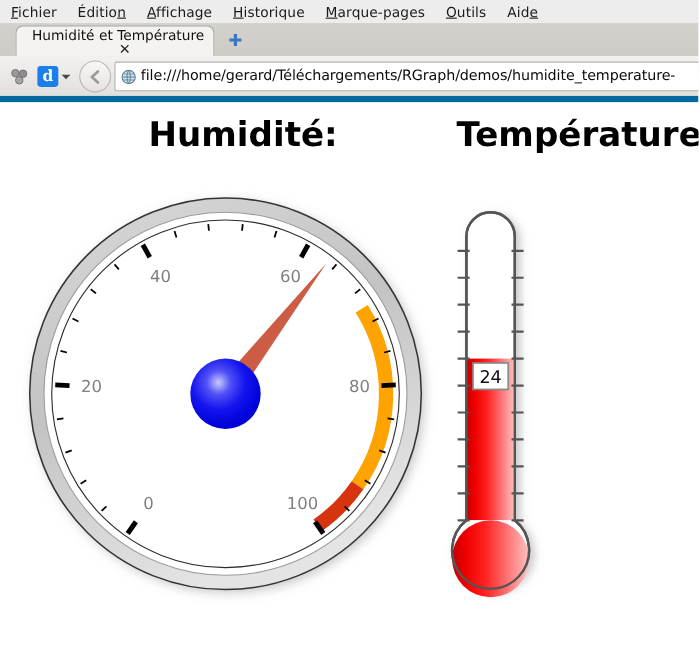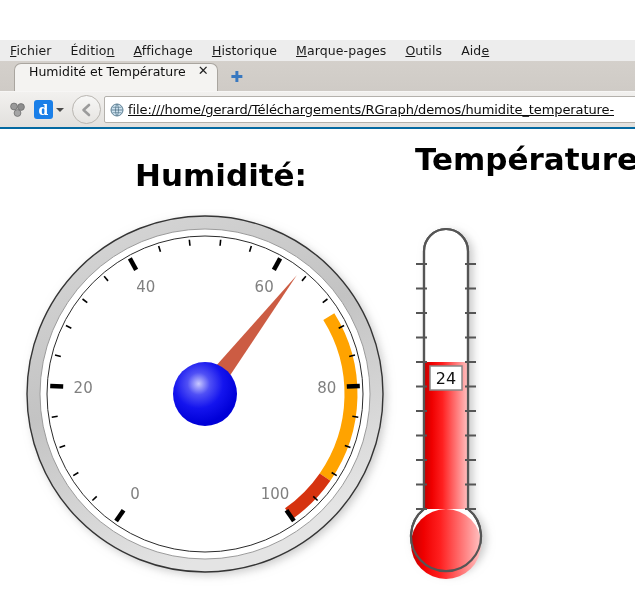--- a/index.html
+++ b/index.html
@@ -12,22 +12,21 @@
     overflow: hidden;
     background: #ffffff;
     font-family: "DejaVu Sans", "Liberation Sans", sans-serif;
     -webkit-font-smoothing: antialiased;
   }
 
   
   .browser {
     width: 635px;
     background: #ececec;
-    border-bottom: 2px solid #0369a1;
-    margin-top: 40px;
+    border-bottom: 6px solid #0369a1;
   }
 
   
   .menubar {
     height: 21px;
     background: #ededed;
     display: flex;
     align-items: center;
     padding-left: 10px;
     box-sizing: border-box;
@@ -51,25 +50,26 @@
     padding-left: 14px;
     box-sizing: border-box;
   }
   .tab {
     height: 28px;
     background: #f4f3f1;
     border: 1px solid #a9a59f;
     border-bottom: none;
     border-radius: 7px 7px 0 0;
     display: flex;
-    align-items: flex-start;
+    align-items: center;
     padding: 0 8px 0 14px;
     box-sizing: border-box;
     position: relative;
     z-index: 2;
+    flex-direction: column;
   }
   .tab-title {
     font-size: 12.5px;
     color: #101010;
     white-space: nowrap;
   }
   .tab-close {
     margin-left: 12px;
     font-size: 13px;
     line-height: 1;
@@ -128,21 +128,20 @@
     padding-left: 5px;
     overflow: hidden;
     margin-right: -8px;
   }
   .url-text {
     font-size: 13px;
     color: #0b0b0b;
     white-space: nowrap;
     margin-left: 4px;
     letter-spacing: -0.1px;
-    text-decoration: underline;
   }
 
   
   .page {
     position: relative;
     width: 635px;
     height: 507px;
     background: #ffffff;
   }
   .headings {
@@ -153,21 +152,21 @@
     height: 48px;
   }
   .heading {
     position: absolute;
     font-size: 31px;
     font-weight: bold;
     color: #000;
     white-space: nowrap;
     font-family: "DejaVu Sans","Liberation Sans",sans-serif;
   }
-  #h-hum  { left: 135px; top: 16px; }
+  #h-hum  { left: 135px; top: 0; }
   #h-temp { left: 415px; top: 0; }
 
   .gauge-wrap  { position:absolute; left: 20px;  top: 80px; }
   .thermo-wrap { position:absolute; left: 396px; top: 80px; }
 </style>
 </head>
 <body>
 
 <div class="browser">
 

